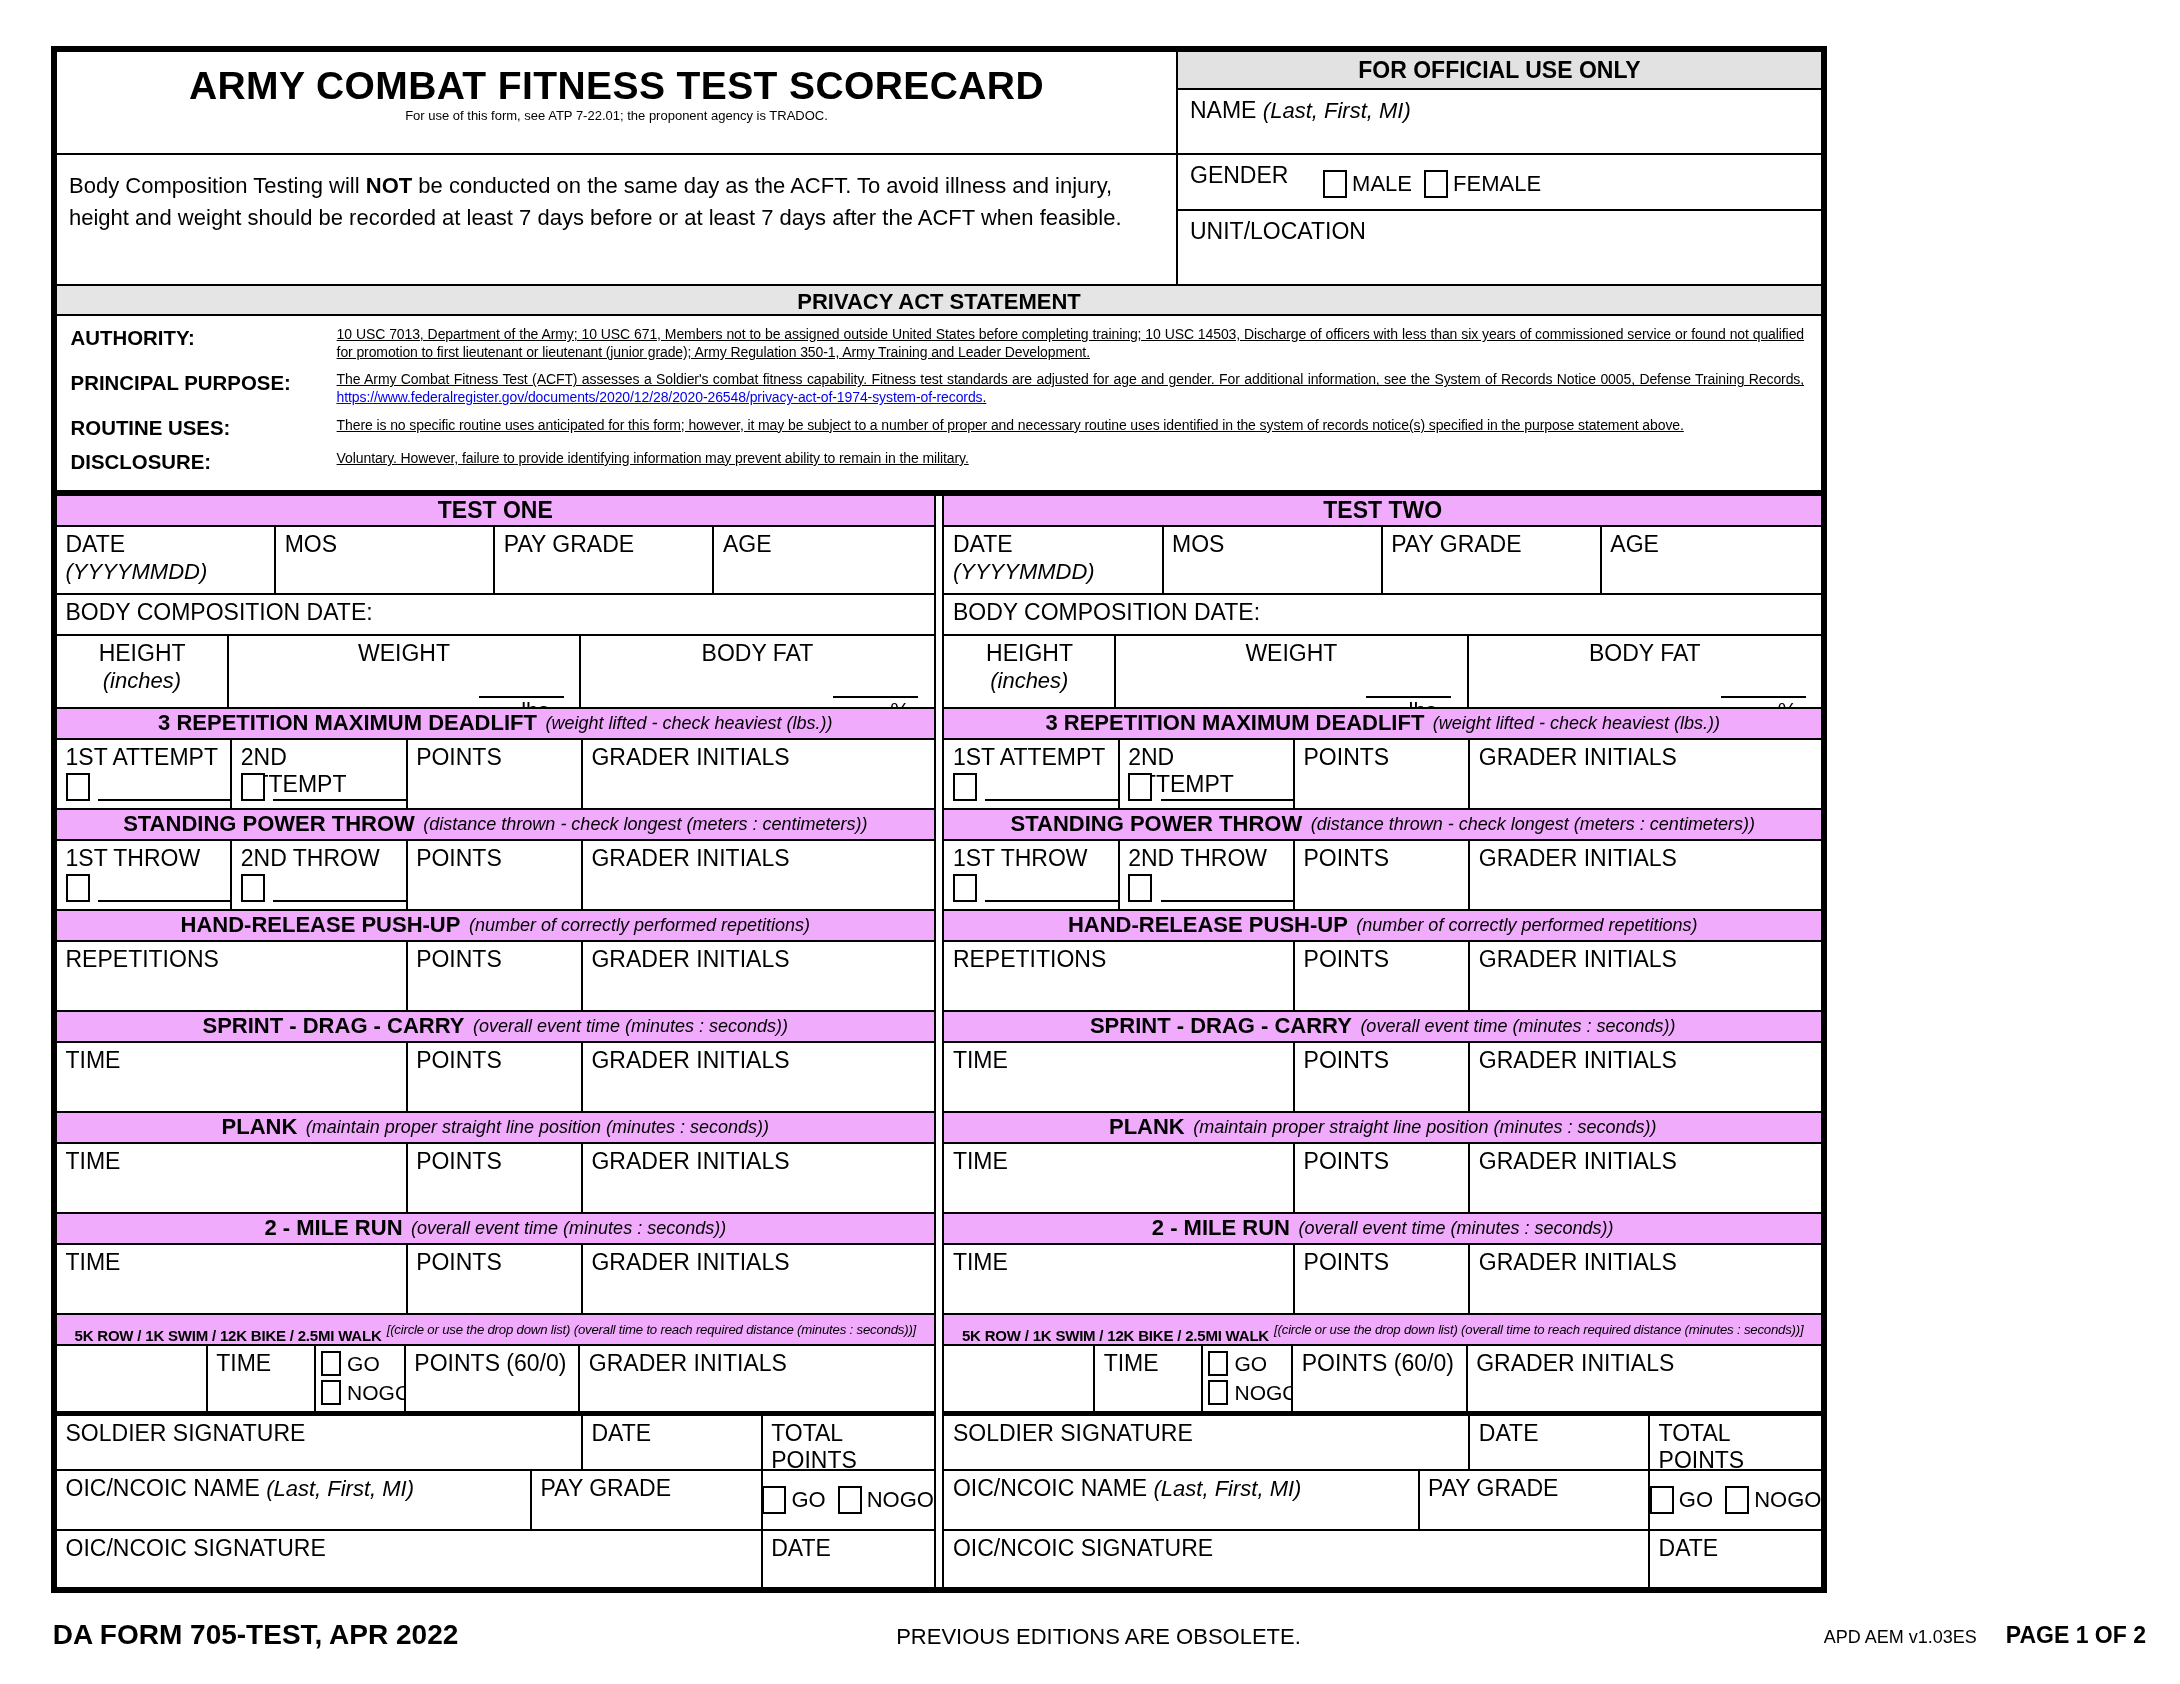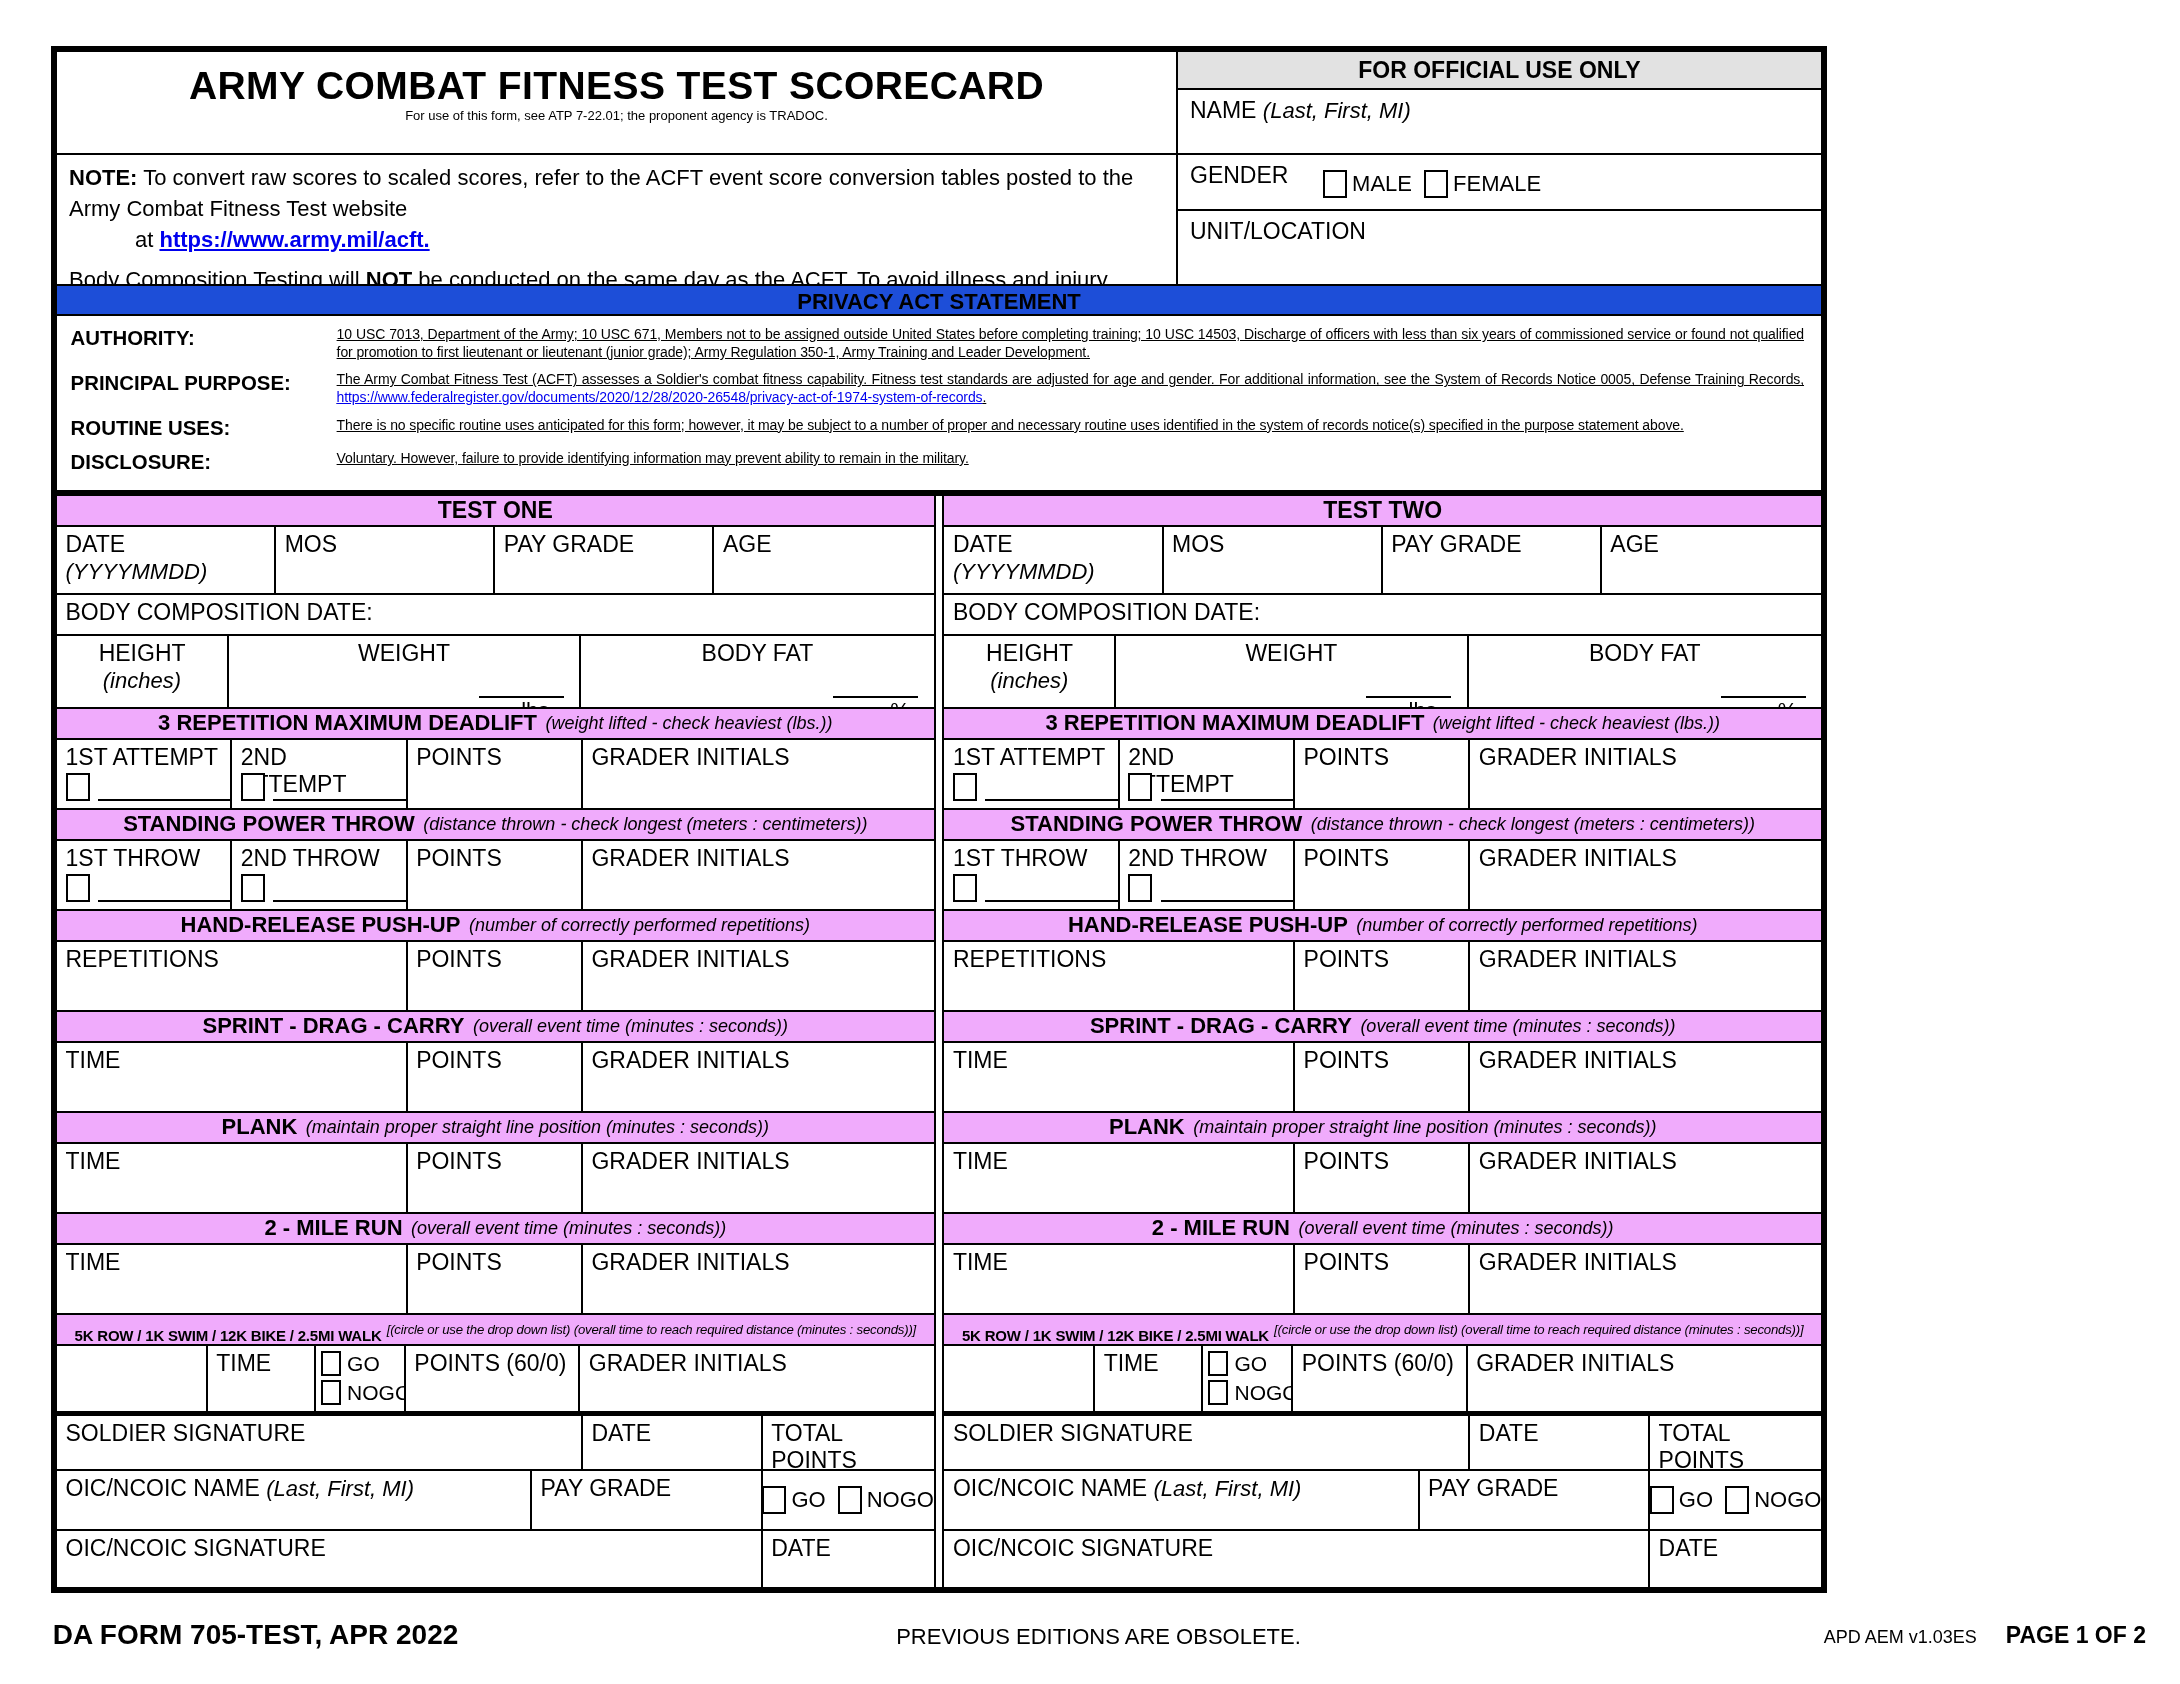--- a/index.html
+++ b/index.html
@@ -25,21 +25,21 @@
   .head-right { width:643px; flex:0 0 643px;border-radius:20px; }
   .fouo-bar { height:38px; background:#e2e2e2; border-bottom:2.6px solid #000; text-align:center;
               font-weight:bold; font-size:23px; line-height:37px; }
   .fouo-row { padding:6.8px 12px; font-size:23px; }
   .fouo-name { height:65px; border-bottom:2.6px solid #000; }
   .fouo-gender { height:56px; border-bottom:2.6px solid #000; position:relative; }
   .gender-group { position:absolute; left:145px; top:15.3px; display:flex; align-items:center; }
   .fouo-unit { height:68px; }
 
   
-  .privacy-bar { height:32px; border-top:2.6px solid #000; border-bottom:2.6px solid #000; background:#1d4ed8;
+  .privacy-bar { height:32px; border-top:2.6px solid #000; border-bottom:2.6px solid #000; background:#e5e5e5;
                  text-align:center; font-weight:bold; font-size:22px; line-height:31px; }
   .privacy-block { padding:10.2px 13.6px 6.8px 13.6px; }
   .p-row { display:flex; margin-bottom:9.4px; }
   .p-label { flex:0 0 266px; font-weight:bold; font-size:20.4px; padding-top:0.9px; }
   .p-text { flex:1 1 auto; font-size:14px; line-height:1.28; text-align:justify; padding-right:3.4px; letter-spacing:-0.1px;text-decoration:underline; }
 
   
   .tests { display:flex; border-top:6px solid #000; }
   .panel { flex:1 1 0; min-width:0; }
   .panel:first-child { border-right:2.6px solid #000; }
@@ -109,28 +109,20 @@
 
 <div class="sheet">
 
   <div class="head">
     <div class="head-left">
       <div class="title-block">
         <div class="form-title">ARMY COMBAT FITNESS TEST SCORECARD</div>
         <div class="form-subtitle">For use of this form, see ATP 7-22.01; the proponent agency is TRADOC.</div>
       </div>
       <div class="note-block">
-        <div>
-          <b>NOTE:</b>
-          <span>To convert raw scores to scaled scores, refer to the ACFT event score conversion tables posted to the Army Combat Fitness Test website</span><br>
-          <span class="note-indent">
-            <span>at</span>
-            <a class="link bold" href="#">https://www.army.mil/acft.</a>
-          </span>
-        </div>
         <div class="note-p2">
           <span>Body Composition Testing will</span>
           <b>NOT</b>
           <span>be conducted on the same day as the ACFT. To avoid illness and injury, height and weight should be recorded at least 7 days before or at least 7 days after the ACFT when feasible.</span>
         </div>
       </div>
     </div>
     <div class="head-right">
       <div class="fouo-bar">FOR OFFICIAL USE ONLY</div>
       <div class="fouo-row fouo-name">

